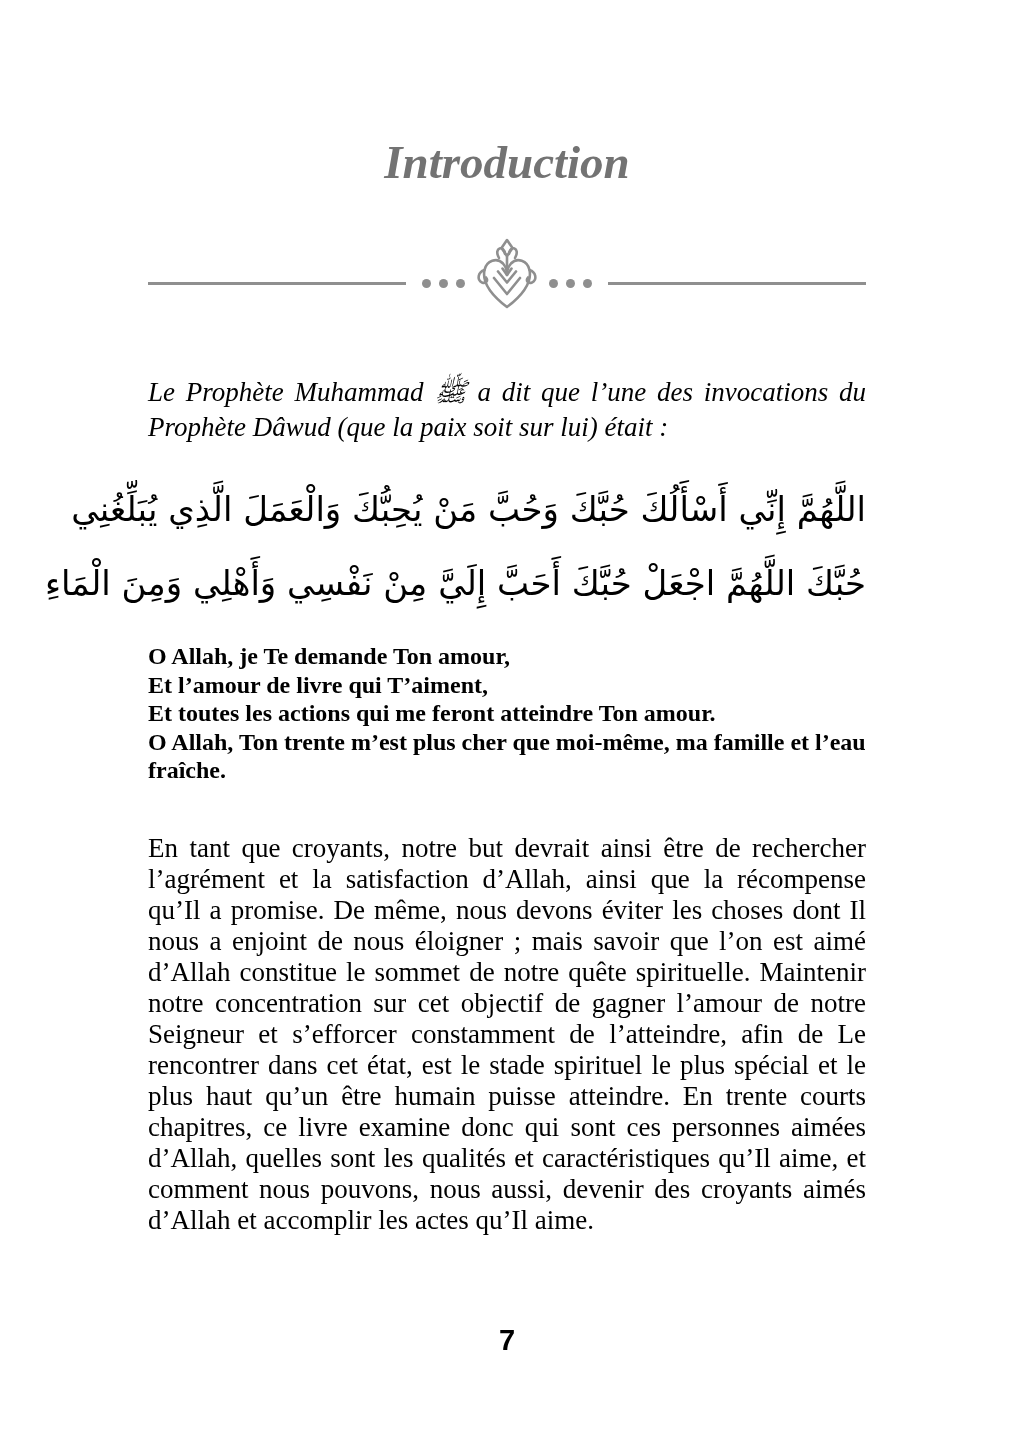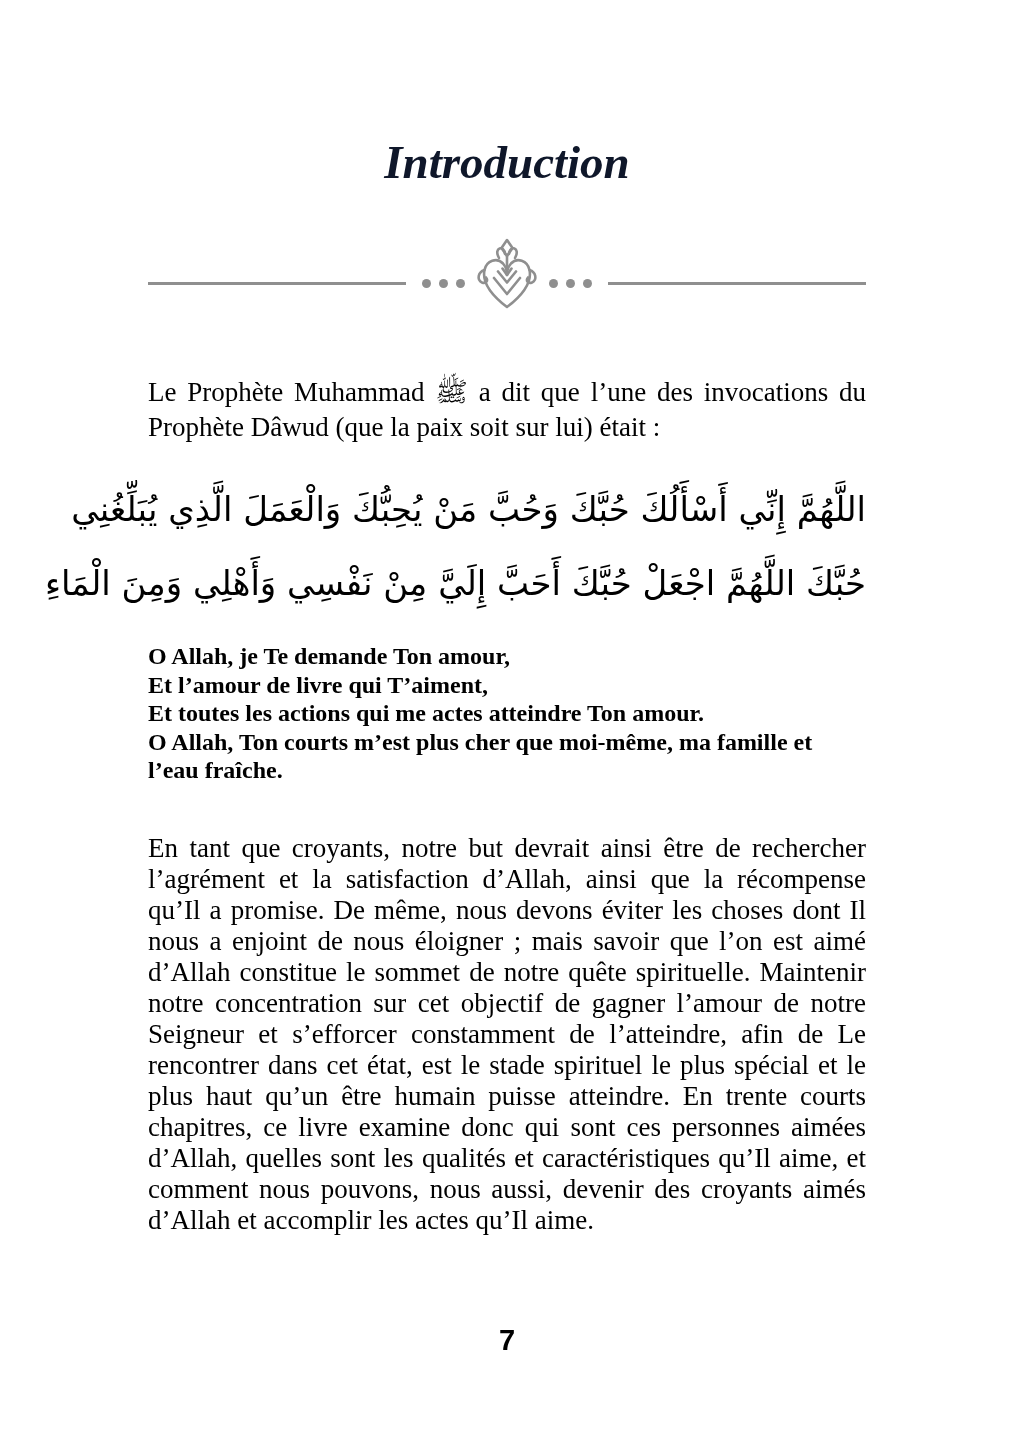--- a/index.html
+++ b/index.html
@@ -20,21 +20,21 @@
   }
   .chapter-title {
     margin: 0;
     padding-top: 134px;
     font-family: "Liberation Serif", "DejaVu Serif", serif;
     font-style: italic;
     font-weight: bold;
     font-size: 47px;
     line-height: 1.2;
     text-align: center;
-    color: #0f172a;
+    color: #737373;
   }
   .divider {
     margin-top: 51px;
     height: 84px;
     display: flex;
     align-items: center;
     justify-content: center;
   }
   .divider .rule {
     flex: 1 1 auto;
@@ -53,20 +53,21 @@
     margin: 0 4px;
   }
   .divider .dots-left { margin-left: 12px; margin-right: 6px; }
   .divider .dots-right { margin-right: 12px; margin-left: 6px; }
   .divider svg { position: relative; top: -4px; flex: 0 0 auto; }
   .intro-paragraph {
     margin-top: 50px;
     font-size: 27px;
     line-height: 35px;
     text-align: justify;
+    font-style: italic;
   }
   .arabic-verse {
     margin-top: 18px;
     direction: rtl;
     text-align: right;
     font-family: "DejaVu Sans", sans-serif;
     font-size: 34px;
     line-height: 74px;
   }
   .arabic-line { white-space: nowrap; }
@@ -135,22 +136,22 @@
     <p class="intro-paragraph">Le Prophète Muhammad ﷺ a dit que l’une des invocations du Prophète Dâwud (que la paix soit sur lui) était :</p>
 
     <div class="arabic-verse">
       <div class="arabic-line">اللَّهُمَّ إِنِّي أَسْأَلُكَ حُبَّكَ وَحُبَّ مَنْ يُحِبُّكَ وَالْعَمَلَ الَّذِي يُبَلِّغُنِي</div>
       <div class="arabic-line">حُبَّكَ اللَّهُمَّ اجْعَلْ حُبَّكَ أَحَبَّ إِلَيَّ مِنْ نَفْسِي وَأَهْلِي وَمِنَ الْمَاءِ</div>
     </div>
 
     <div class="translation-quote">
       <div>O Allah, je Te demande Ton amour,</div>
       <div>Et l’amour de livre qui T’aiment,</div>
-      <div>Et toutes les actions qui me actes atteindre Ton amour.</div>
-      <div>O Allah, Ton courts m’est plus cher que moi-même, ma famille et l’eau fraîche.</div>
+      <div>Et toutes les actions qui me feront atteindre Ton amour.</div>
+      <div>O Allah, Ton trente m’est plus cher que moi-même, ma famille et l’eau fraîche.</div>
     </div>
 
     <p class="body-paragraph">En tant que croyants, notre but devrait ainsi être de rechercher l’agrément et la satisfaction d’Allah, ainsi que la récompense qu’Il a promise. De même, nous devons éviter les choses dont Il nous a enjoint de nous éloigner ; mais savoir que l’on est aimé d’Allah constitue le sommet de notre quête spirituelle. Maintenir notre concentration sur cet objectif de gagner l’amour de notre Seigneur et s’efforcer constamment de l’atteindre, afin de Le rencontrer dans cet état, est le stade spirituel le plus spécial et le plus haut qu’un être humain puisse atteindre. En trente courts chapitres, ce livre examine donc qui sont ces personnes aimées d’Allah, quelles sont les qualités et caractéristiques qu’Il aime, et comment nous pouvons, nous aussi, devenir des croyants aimés d’Allah et accomplir les actes qu’Il aime.</p>
 
   </div>
 
   <div class="page-number">7</div>
 </div>
 
 </body></html>

